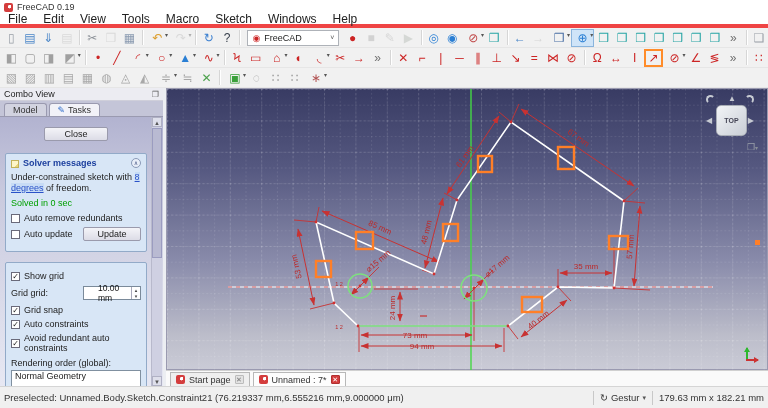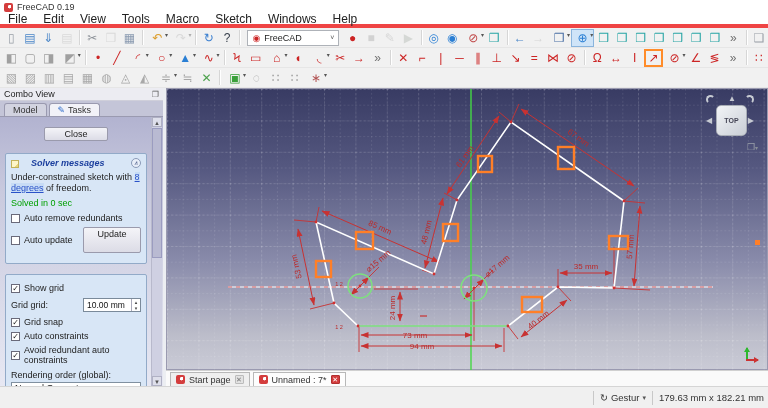--- a/index.html
+++ b/index.html
@@ -50,37 +50,37 @@
   .cv-tab.active { background:#f2f2f8; }
   .pen { color:#2868c8; font-size:9px; }
   .cv-content { position:relative; flex:1; padding:8px 16px 0 5px; overflow:hidden; }
 
   .btn { display:block; background:linear-gradient(#f4f4f8,#dcdce6); border:1px solid #9a9aac;
     border-radius:2px; font-size:9px; color:#222; text-align:center; }
   .close-btn { width:64px; height:14px; margin:2px auto 12px auto; line-height:12px; }
 
   .task-box { background:#d8e6f6; border:1px solid #92aac8; border-radius:2px;
     padding:4px 5px 6px 5px; margin-bottom:10px; }
-  .task-head { display:flex; align-items:flex-end; gap:12px; margin-bottom:4px;font-style:italic; }
+  .task-head { display:flex; align-items:flex-end; gap:4px; margin-bottom:4px; }
   .note-ico { width:8px; height:8px; background:linear-gradient(135deg,#fdf6c8 70%,#e8d77a 70%);
     border:1px solid #c2b25a; }
   .task-title { font-size:9px; font-weight:bold; color:#1c3f9e; }
   .collapse { margin-left:auto; width:10px; height:10px; border:1px solid #8a9ab8; border-radius:50%;
     font-size:6px; line-height:8px; text-align:center; color:#4a5a88; background:#e8eef8; }
   .task-text { font-size:9px; color:#222; line-height:11px; }
   .lnk { color:#2a52c8; text-decoration:underline; background:#c7dcf5; }
   .solved { font-size:9px; color:#00a000; margin:4px 0 5px 0; }
   .cb-row { display:flex; align-items:center; gap:4px; margin:4px 0; font-size:9px; color:#222; }
   .cb { width:9px; height:9px; background:#fff; border:1px solid #6a6a7a; font-size:8px;
     line-height:8px; text-align:center; color:#222; flex:0 0 auto; }
-  .update-btn { width:58px; height:26px; margin-left:auto; line-height:12px; }
+  .update-btn { width:58px; height:14px; margin-left:auto; line-height:12px; }
   .gs-row { display:flex; align-items:center; margin:5px 0; font-size:9px; color:#222; }
   .spin { margin-left:auto; width:58px; height:14px; background:#fff; border:1px solid #7a8a9a;
     display:flex; align-items:center; }
-  .spin .val { flex:1; font-size:8.5px; padding-left:3px; color:#111; }
+  .spin .val { flex:1; font-size:8.5px; padding-left:14px; color:#111; }
   .spin .arrows { width:9px; height:100%; border-left:1px solid #aab; display:flex;
     flex-direction:column; align-items:center; justify-content:center; font-size:5px; color:#444; }
   .ro-label { font-size:9px; color:#222; margin:5px 0 2px 0; }
   .listbox { background:#fff; border:1px solid #8090a0; height:34px; overflow:hidden; }
   .listbox .li { font-size:9px; color:#222; line-height:11px; padding-left:3px; }
 
   .scrollbar { position:absolute; top:0; right:1px; width:11px; height:100%;
     background:#cfd0e2; border-left:1px solid #b8b9cc; }
   .sb-btn { height:10px; font-size:6px; text-align:center; line-height:10px; color:#555;
     background:#dedfeb; border:1px solid #b0b1c4; }
@@ -623,20 +623,21 @@
       <span class="doc-tab active">
         <span class="fc-logo"></span>
         <span>Unnamed : 7*</span>
         <span class="tab-close red">✕</span>
       </span>
     </div>
   </div>
 </div>
 
 <div class="statusbar">
+  <span>Preselected: Unnamed.Body.Sketch.Constraint21 (76.219337 mm,6.555216 mm,9.000000 μm)</span>
   <span class="sb-right">
     <span class="sb-div"></span>
     <span class="gesture">
       <span>↻</span>
       <span>Gestur</span>
       <span class="caret">▾</span>
     </span>
     <span class="sb-div"></span>
     <span>179.63 mm x 182.21 mm</span>
   </span>

